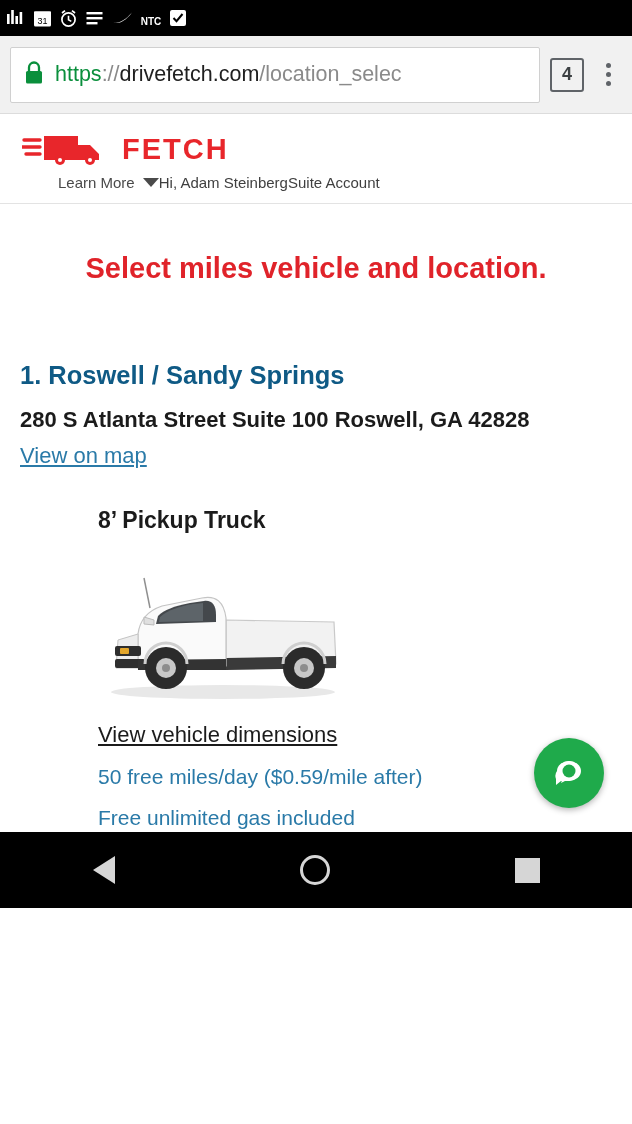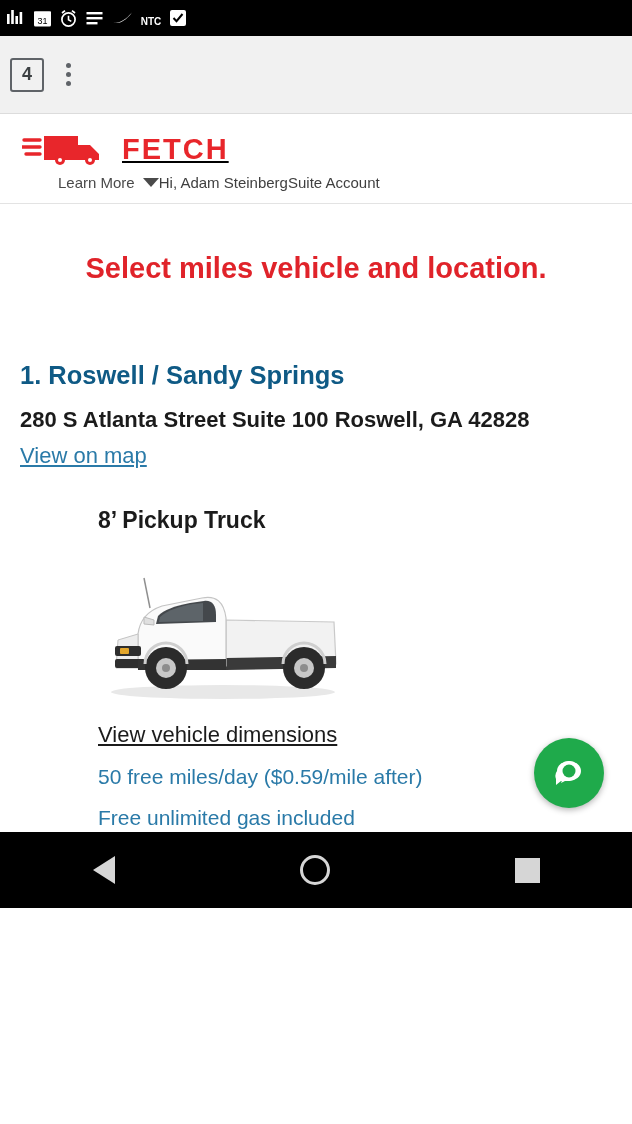--- a/index.html
+++ b/index.html
@@ -46,21 +46,21 @@
   }
   .menu-dots { flex:0 0 auto; width:28px; display:flex; flex-direction:column; align-items:center; gap:4px; }
   .menu-dots i { width:5px; height:5px; background:#5f6368; border-radius:50%; display:block; }
 
   
   .page { flex:1 1 auto; overflow:hidden; background:#fff; position:relative; }
 
   .site-header {
     padding: 14px 0 12px 0; border-bottom:1px solid #e3e3e3; background:#fff;
   }
-  .brand { display:flex; align-items:center; gap:12px; padding-left:22px;text-decoration:underline; }
+  .brand { display:flex; align-items:center; gap:12px; padding-left:22px; }
   .brand-name {
     color:#e8262b; font-size:29px; font-weight:bold; letter-spacing:2px;
   }
   .navrow {
     display:flex; align-items:center; padding-left:58px; margin-top:4px;
     font-size:15px; color:#4a4a4a;
   }
   .navrow .learn { display:flex; align-items:center; gap:8px; color:#4a4a4a; }
   .caret { width:0; height:0; border-left:8px solid transparent; border-right:8px solid transparent; border-top:9px solid #4a4a4a; }
   .nav-greeting { color:#3f3f3f; }
@@ -159,20 +159,31 @@
       <span class="sicon">
         <svg width="18" height="18" viewBox="0 0 18 18">
             <rect x="1" y="1" width="16" height="16" rx="2" fill="#fff"></rect>
             <path d="M4.5 9 L7.5 12.2 L13.5 5" stroke="#000" stroke-width="2" fill="none"></path>
           </svg>
       </span>
     </div>
   </div>
 
   <div class="chrome">
+    <div class="omnibox">
+      <span class="lock">
+        <svg width="22" height="26" viewBox="0 0 22 26">
+            <path d="M6 11 V7.5 A5 5 0 0 1 16 7.5 V11" stroke="#0a8f3c" stroke-width="2.3" fill="none"></path>
+            <rect x="3" y="11" width="16" height="12.5" rx="1.6" fill="#0a8f3c"></rect>
+          </svg>
+      </span>
+      <span class="url">
+        <span class="scheme">https</span><span class="sep">://</span><span class="host">drivefetch.com</span><span class="path">/location_selec</span>
+      </span>
+    </div>
     <div class="tabcount">4</div>
     <div class="menu-dots">
         <i></i>
         <i></i>
         <i></i>
       </div>
   </div>
 
   <div class="page">
 

